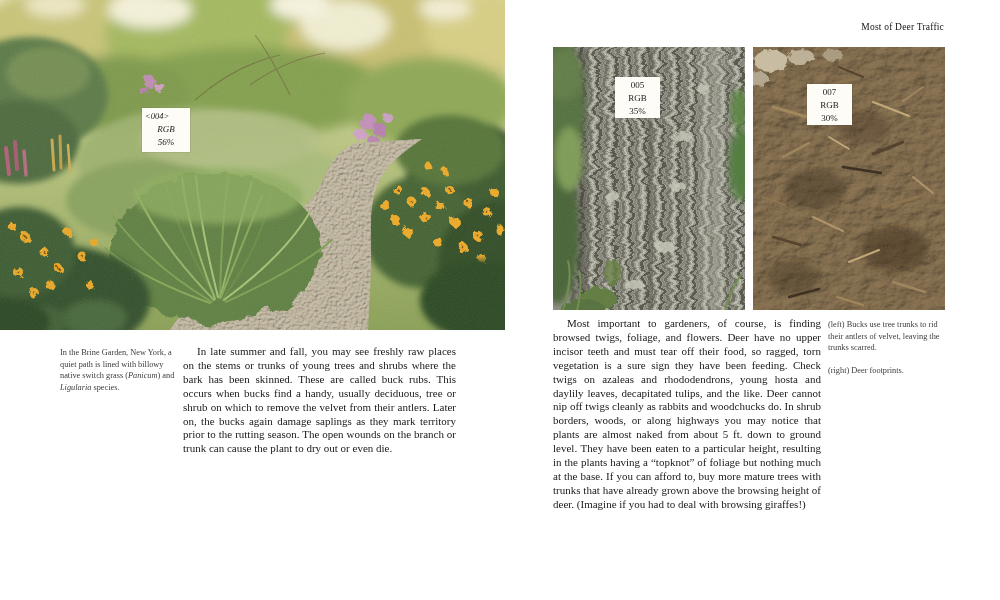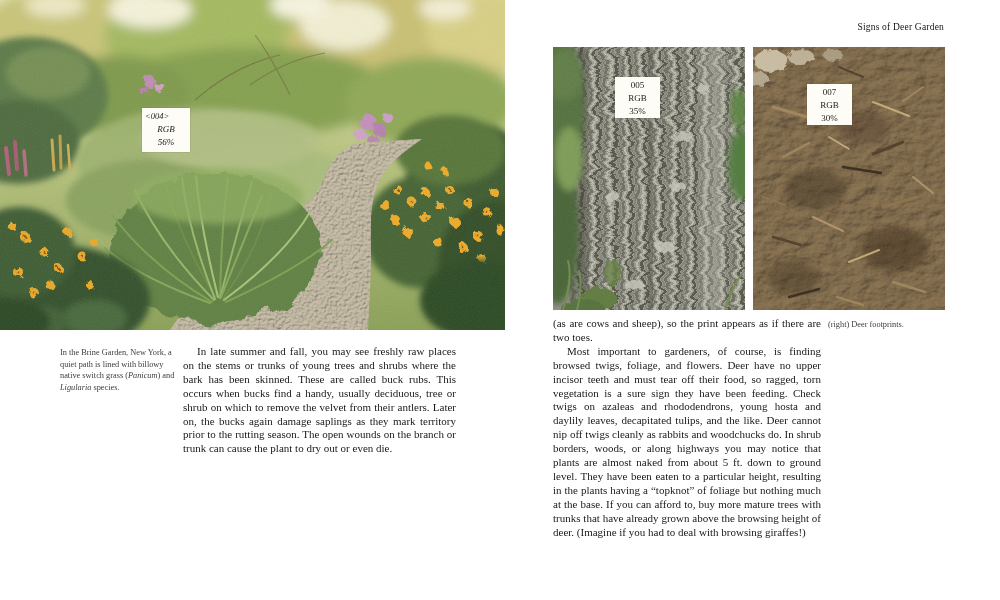--- a/index.html
+++ b/index.html
@@ -40,21 +40,21 @@
     line-height:1.4;color:#3c3c3c;
   }
   .side-captions p{margin:0 0 11px 0;}
   .page-num{position:absolute;top:562px;font-size:9.5px;color:#2e2e2e;letter-spacing:.5px;margin-top:48px;}
   .page-num-left{left:180px;}
   .page-num-right{left:842px;}
 </style>
 </head>
 <body>
 
-<div class="running-head">Signs of Deer Garden</div>
+<div class="running-head">Most of Deer Traffic</div>
 
 <figure class="garden-photo">
   <svg width="505" height="330" viewBox="0 0 505 330" xmlns="http://www.w3.org/2000/svg">
     <defs>
       <linearGradient id="gSky" x1="0" y1="0" x2="0" y2="1">
         <stop offset="0" stop-color="#efedc9"></stop>
           <stop offset=".45" stop-color="#b9c47e"></stop>
           <stop offset="1" stop-color="#8aa055"></stop>
       </linearGradient>
       <filter id="gBlur6">
@@ -384,22 +384,22 @@
 
 <div class="left-photo-caption">
   <span>In the Brine Garden, New York, a quiet path is lined with billowy native switch grass (</span><span class="it">Panicum</span><span>) and </span><span class="it">Ligularia</span><span> species.</span>
 </div>
 
 <div class="text-col left-col">
   <p class="ind">In late summer and fall, you may see freshly raw places on the stems or trunks of young trees and shrubs where the bark has been skinned. These are called buck rubs. This occurs when bucks find a handy, usually deciduous, tree or shrub on which to remove the velvet from their antlers. Later on, the bucks again damage saplings as they mark territory prior to the rutting season. The open wounds on the branch or trunk can cause the plant to dry out or even die.</p>
 </div>
 
 <div class="text-col right-col">
-  <p>(as are cows and sheep), so the print appears as if there are two toes.</p>
   <p class="ind">Most important to gardeners, of course, is finding browsed twigs, foliage, and flowers. Deer have no upper incisor teeth and must tear off their food, so ragged, torn vegetation is a sure sign they have been feeding. Check twigs on azaleas and rhododendrons, young hosta and daylily leaves, decapitated tulips, and the like. Deer cannot nip off twigs cleanly as rabbits and woodchucks do. In shrub borders, woods, or along highways you may notice that plants are almost naked from about 5 ft. down to ground level. They have been eaten to a particular height, resulting in the plants having a “topknot” of foliage but nothing much at the base. If you can afford to, buy more mature trees with trunks that have already grown above the browsing height of deer. (Imagine if you had to deal with browsing giraffes!)</p>
 </div>
 
 <div class="side-captions">
+  <p>(left) Bucks use tree trunks to rid their antlers of velvet, leaving the trunks scarred.</p>
   <p>(right) Deer footprints.</p>
 </div>
 
 <div class="page-num page-num-left">18</div>
 <div class="page-num page-num-right">19</div>
 
 </body></html>

